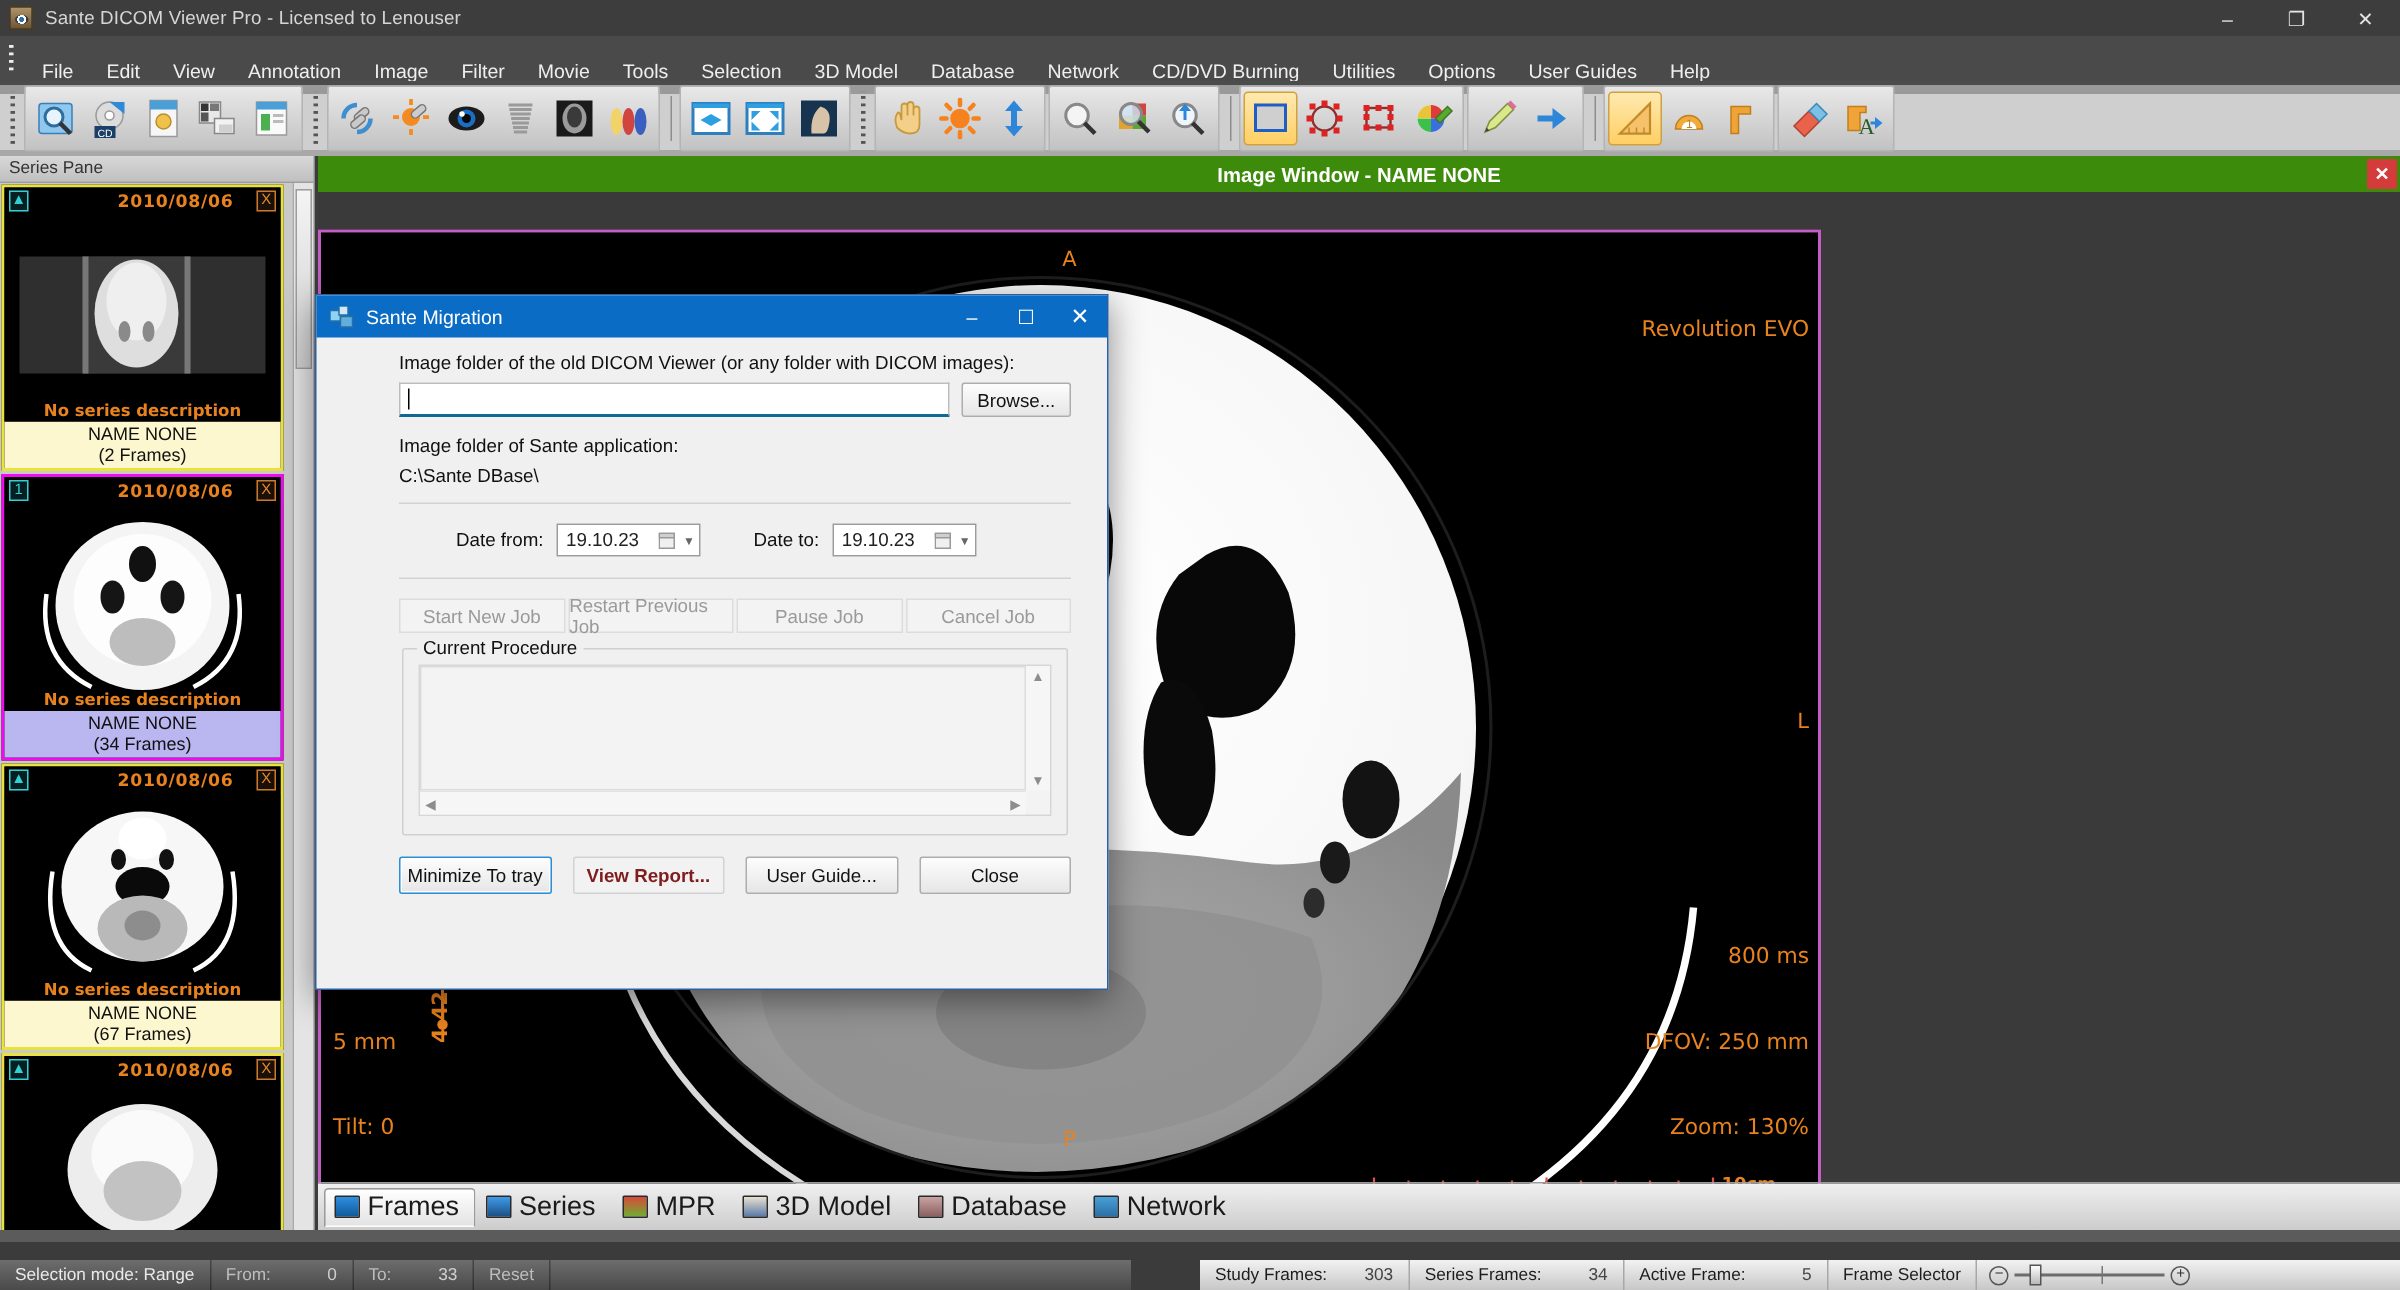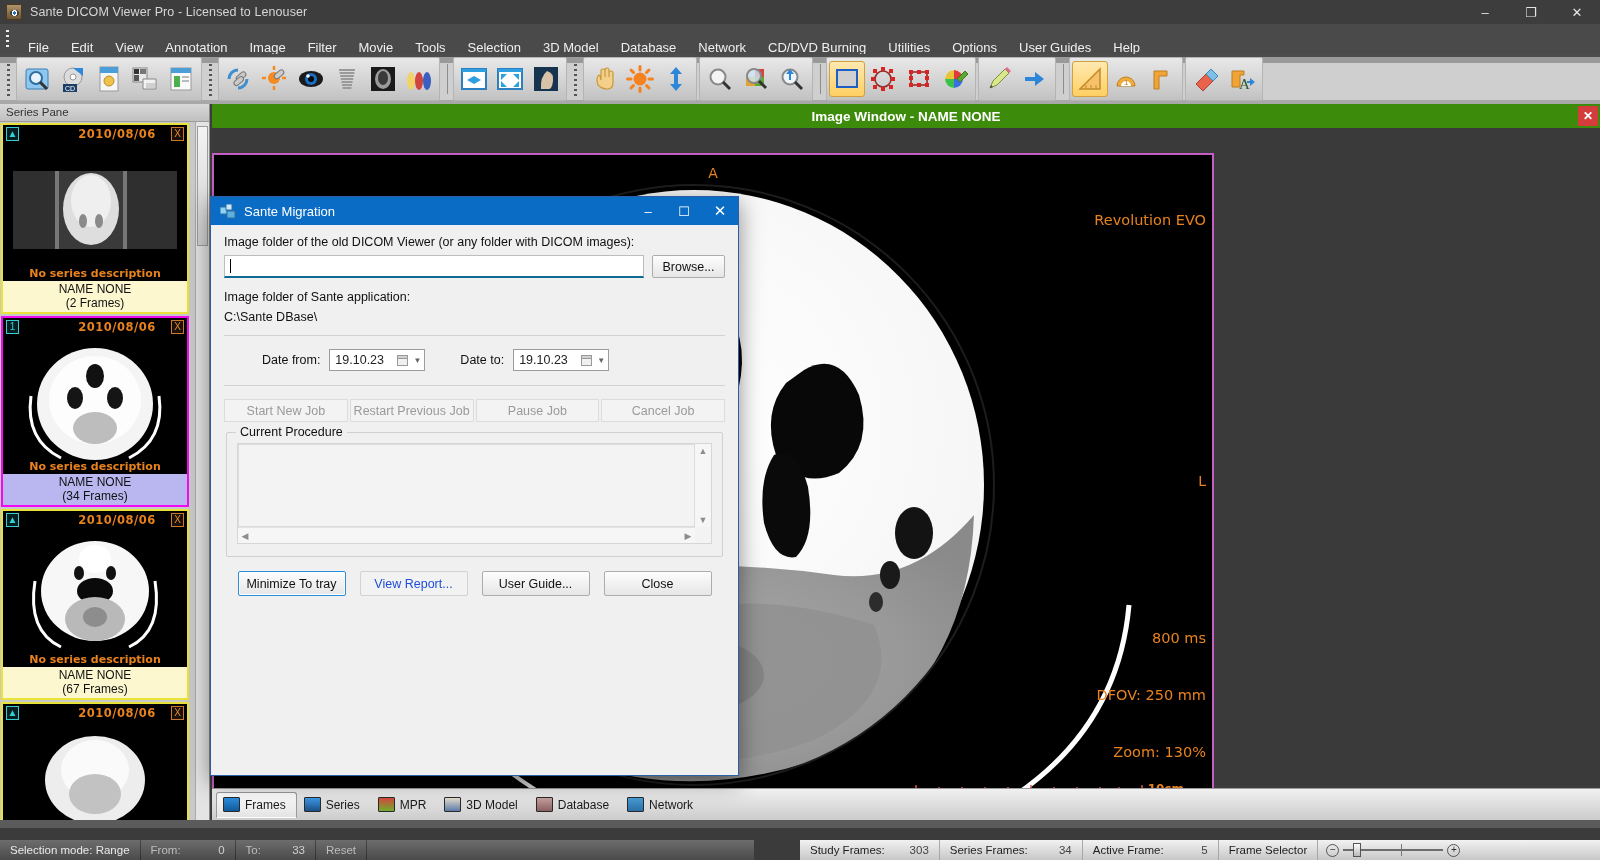--- a/index.html
+++ b/index.html
@@ -117,21 +117,21 @@
   .meas { position: absolute; color: #e8821e; font-size: 14px; font-weight: bold;
     font-family: "DejaVu Sans", sans-serif; white-space: nowrap; }
 
   .scalebar { position: absolute; right: 28px; bottom: 8px; width: 270px; height: 16px; }
 
   
   .bottom-tabs { position: absolute; left: 212px; top: 788px; width: 1388px; height: 32px;
     background: linear-gradient(#f0f0f0,#cccccc); border-top: 1px solid #9b9b9b;
     display: flex; align-items: center; padding-left: 4px; }
   .btab { display: flex; align-items: center; gap: 5px; padding: 4px 10px 4px 6px; height: 26px;
-    font-size: 12px; color: #1a1a1a; border: 1px solid transparent; }
+    font-size: 18px; color: #1a1a1a; border: 1px solid transparent; }
   .btab.active { background: linear-gradient(#ffffff,#e3e3e3); border: 1px solid #9b9b9b;
     border-bottom-color: transparent; border-radius: 3px 3px 0 0; }
   .btab .ic { width: 17px; height: 15px; flex: none; border-radius: 1px; }
 
   
   .statusbar { position: absolute; left: 0; top: 820px; width: 1600px; height: 40px;
     background: linear-gradient(#5b5b5b 0 20%, #3b3b3b 20% 100%); }
   .sb-left { position: absolute; left: 0; top: 20px; height: 20px; display: flex; align-items: flex-end;
     background: linear-gradient(#6d6d6d,#4a4a4a); width: 754px; }
   .sb-right { position: absolute; left: 800px; top: 20px; height: 20px; display: flex; align-items: center;
@@ -144,39 +144,39 @@
   .sb-val { display: inline-block; min-width: 44px; text-align: right; color: #444; }
   .sb-slider { display: flex; align-items: center; gap: 4px; padding-left: 8px; }
   .sb-circ { width: 13px; height: 13px; border-radius: 50%; border: 1.5px solid #555;
     color: #333; font-size: 10px; line-height: 10px; text-align: center; }
   .sb-track { position: relative; width: 100px; height: 2px; background: #6c6c6c; }
   .sb-knob { position: absolute; left: 10px; top: -6px; width: 8px; height: 14px;
     background: linear-gradient(#fdfdfd,#b9b9b9); border: 1px solid #555; }
   .sb-tick { position: absolute; left: 58px; top: -5px; width: 1px; height: 12px; background: #777; }
 
   
-  .dialog { position: absolute; left: 210px; top: 196px; width: 529px; height: 580px;
+  .dialog { position: absolute; left: 210px; top: 196px; width: 529px; height: 464px;
     background: #f0f0f0; border: 1px solid #2a5fa5; box-shadow: 0 6px 22px rgba(0,0,0,.45); }
   .dlg-title { height: 28px; background: #0a6cc4; color: #fff; display: flex; align-items: center;
     padding-left: 9px; font-size: 13px; }
   .dlg-title .dicon { width: 16px; height: 15px; margin-right: 8px; flex: none; position: relative; }
   .dlg-btns { margin-left: auto; display: flex; }
   .dlg-btn { width: 36px; height: 28px; display: flex; align-items: center; justify-content: center;
     color: #fff; font-size: 13px; }
   .dlg-btn.x { font-size: 15px; }
-  .dlg-body { padding: 10px 13px 0; }
+  .dlg-body { padding: 10px 24px 0; margin-left: 31px; }
   .dlg-label { font-size: 12.5px; color: #101010; margin-bottom: 6px; }
   .row { display: flex; align-items: flex-end; gap: 8px; }
   .txtfield { flex: 1; height: 23px; background: #fff; border: 1px solid #bdbdbd;
     border-bottom: 2px solid #0d6a93; padding: 2px 5px; font-size: 12.5px; display: flex; align-items: center; }
   .caret { width: 1px; height: 14px; background: #000; }
   .btn { background: linear-gradient(#fdfdfd,#e6e6e6); border: 1px solid #adadad;
     font-size: 12.5px; color: #111; height: 24px; padding: 0 12px; border-radius: 2px;
     display: flex; align-items: center; justify-content: center; }
-  .btn.disabled { color: #1d4ed8; background: #f2f2f2; border-color: #d2d2d2; }
+  .btn.disabled { color: #7f1d1d; background: #f2f2f2; border-color: #d2d2d2; font-weight: bold; }
   .btn.focus { border: 1px solid #2a8fd6; box-shadow: inset 0 0 0 1px #fff; background: linear-gradient(#fdfdfd,#e6e6e6); }
   .hr { height: 1px; background: #d2d2d2; margin: 11px 0 9px; }
   .chkrow { display: flex; align-items: center; gap: 6px; font-size: 12.5px; color: #101010; }
   .chk { width: 13px; height: 13px; background: #fff; border: 1px solid #9c9c9c; }
   .dateline { display: flex; align-items: center; gap: 9px; margin: 13px 0 0 38px; }
   .datefield { width: 96px; height: 22px; border: 1px solid #9c9c9c; background: #fff;
     display: flex; align-items: center; font-size: 12.5px; color: #222; padding-left: 5px; }
   .datefield .cal { margin-left: auto; width: 15px; height: 16px; display: flex;
     align-items: center; justify-content: center; }
   .datefield .dd { width: 14px; height: 20px; display: flex; align-items: center;

